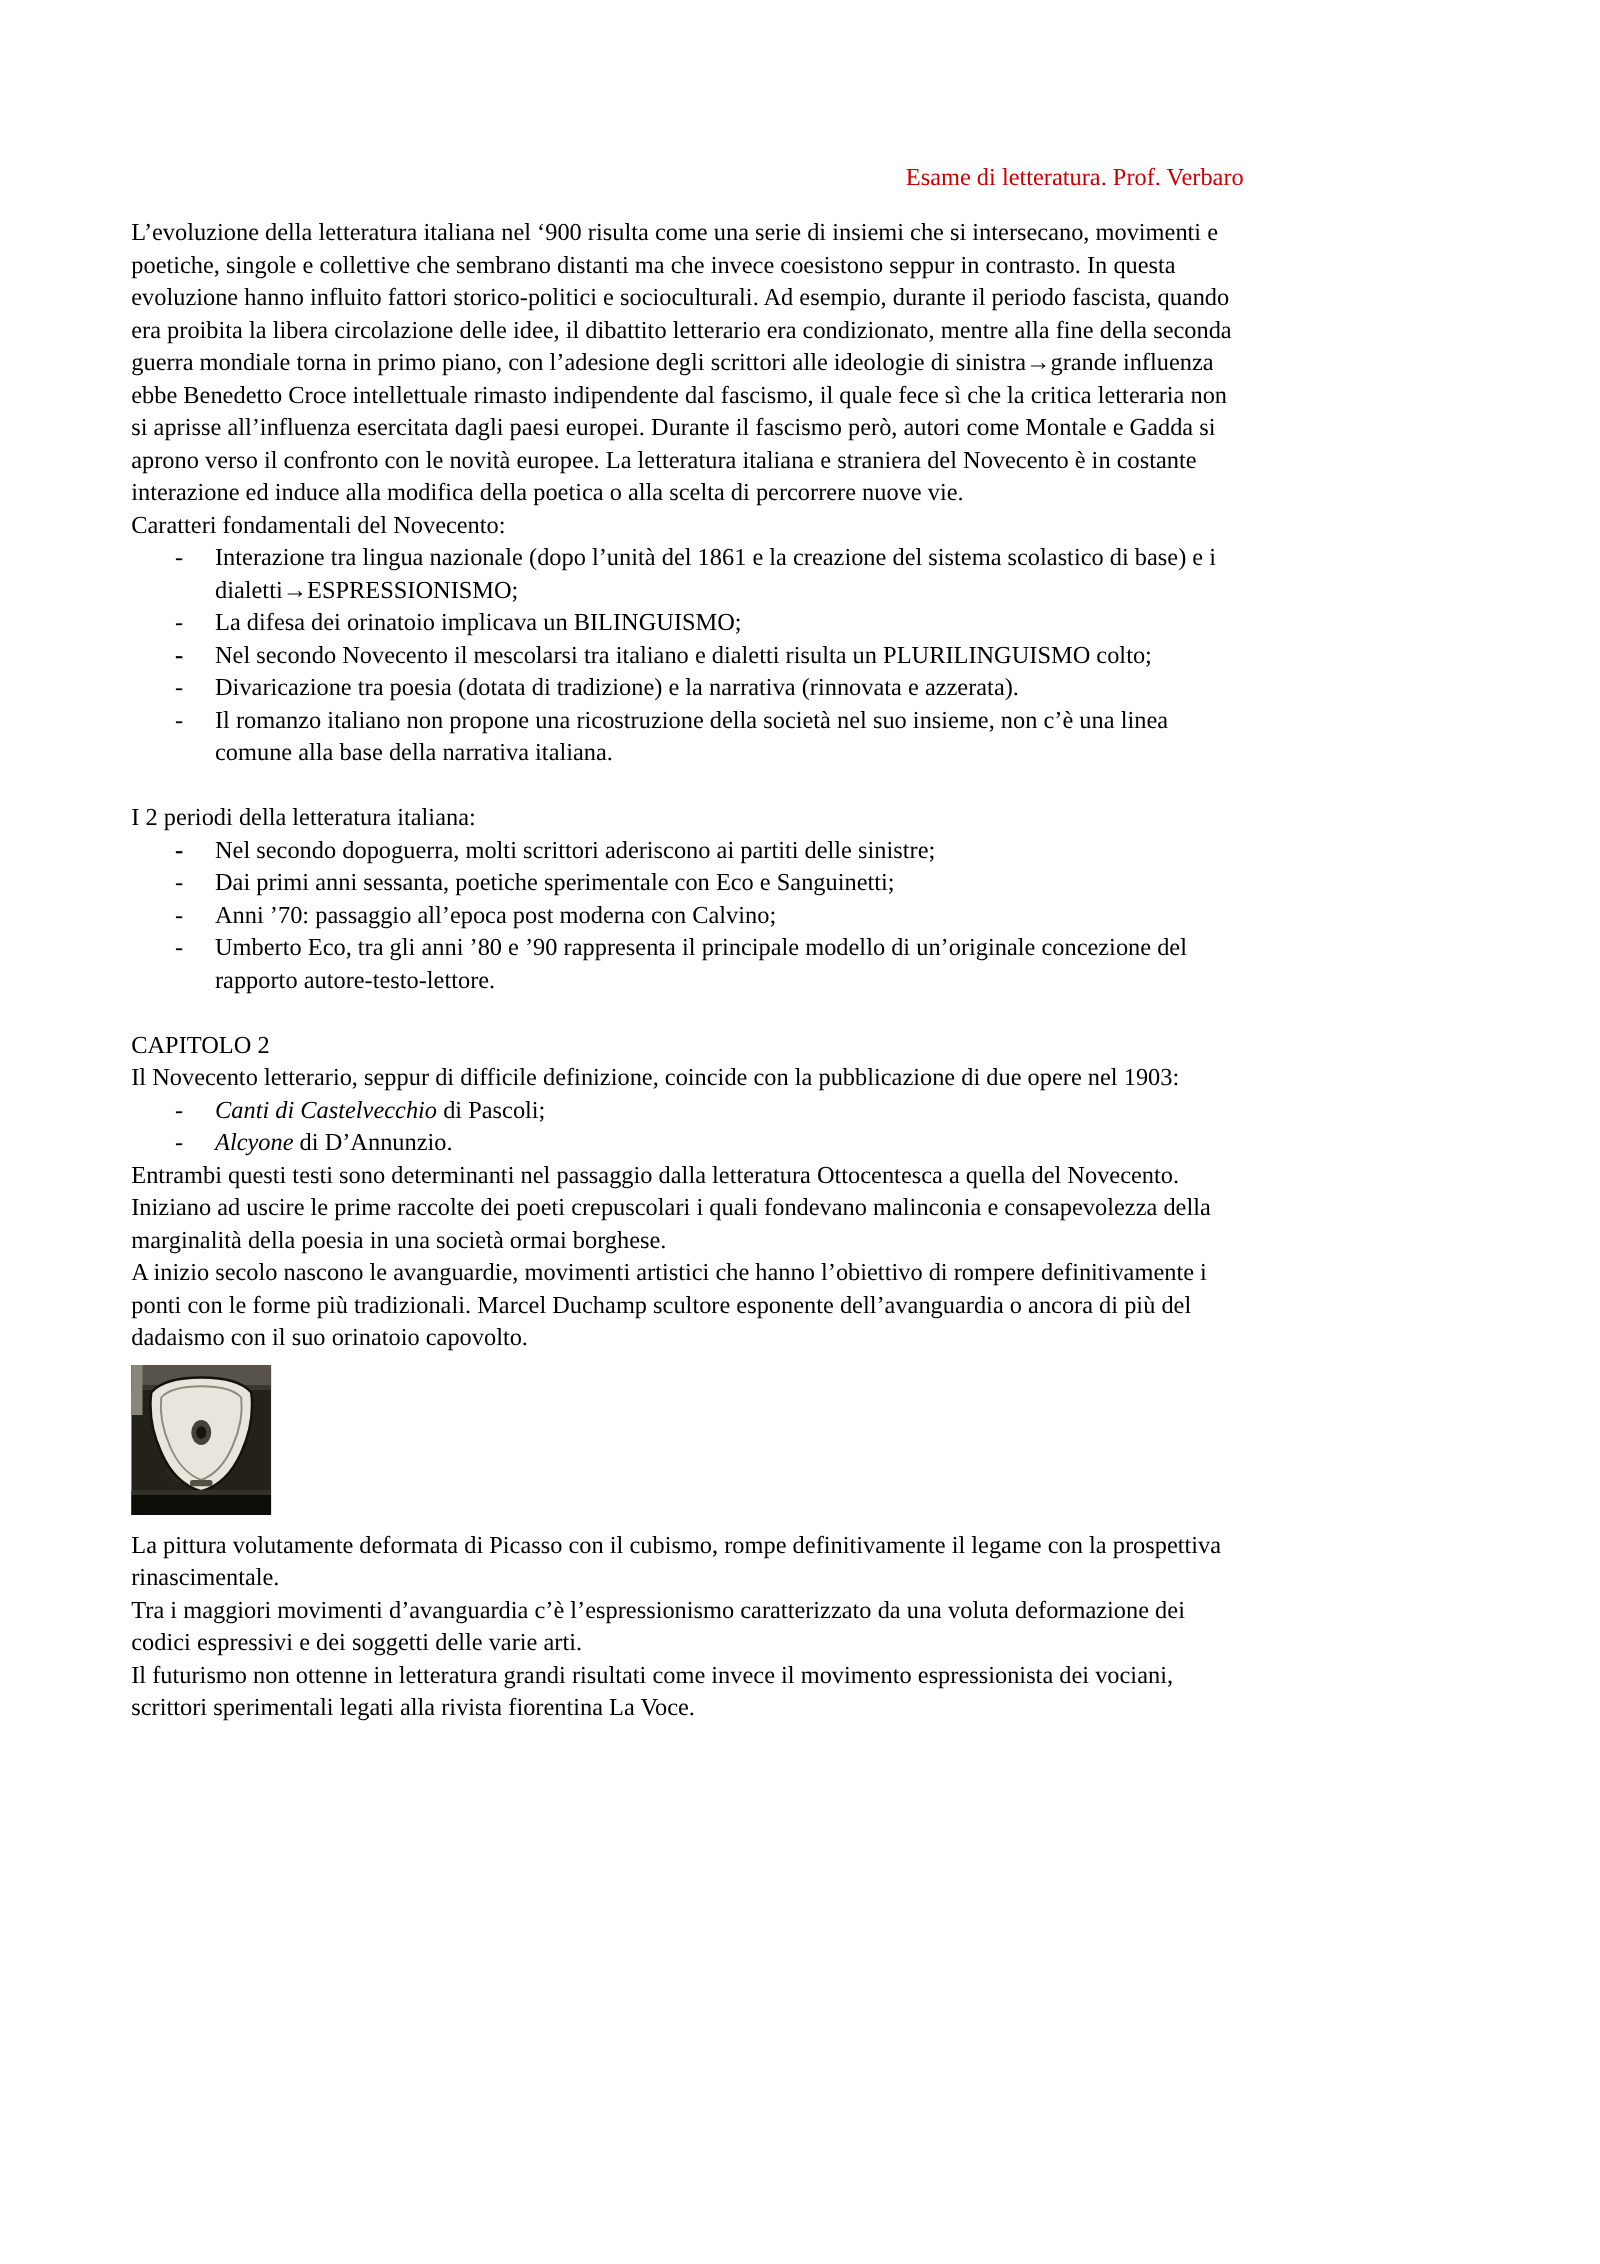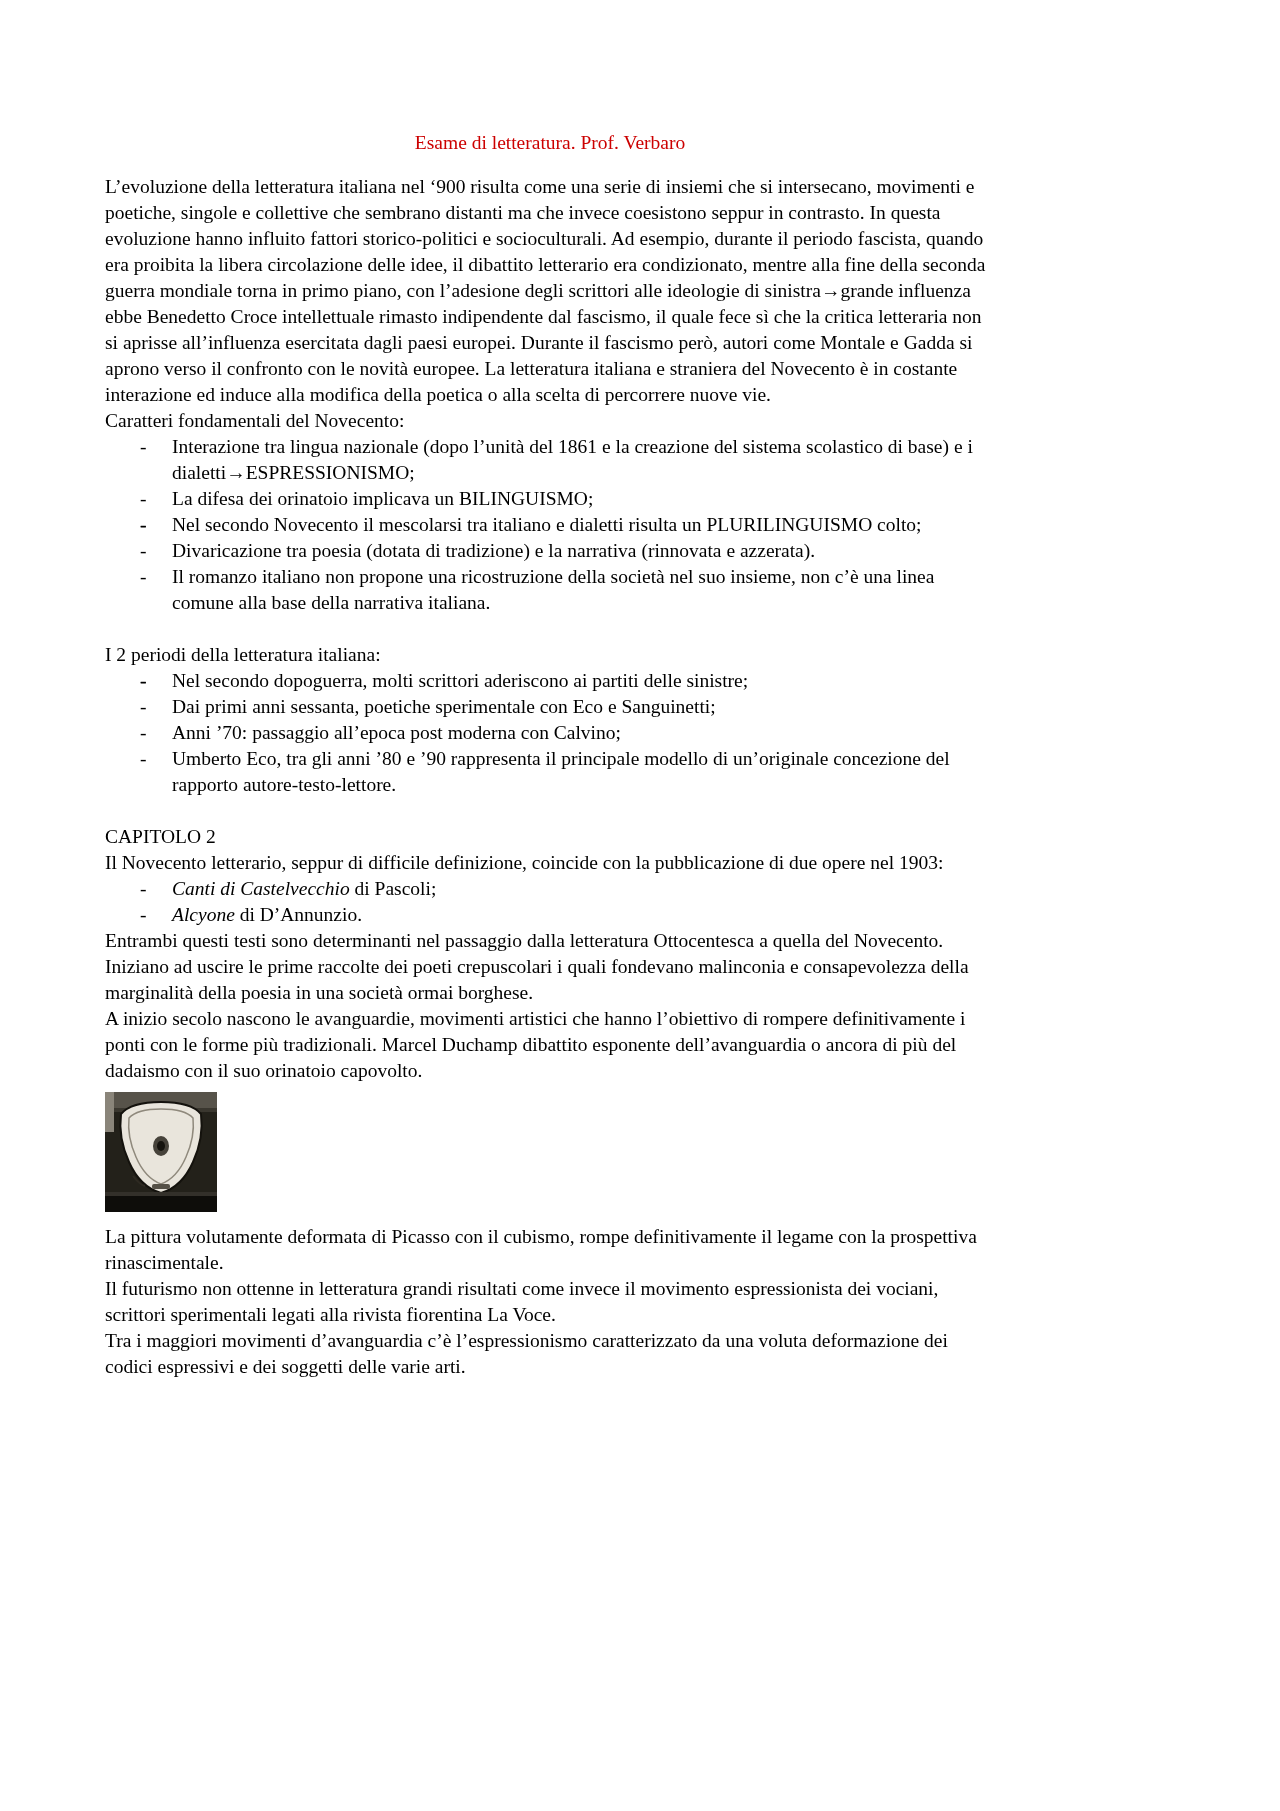--- a/index.html
+++ b/index.html
@@ -16,21 +16,21 @@
     background: #ffffff;
     font-family: "Liberation Serif", "DejaVu Serif", serif;
     font-size: 19.5px;
     line-height: 26px;
     color: #000000;
   }
   .doc-title {
     margin: 0 0 18px 0;
     font-size: 19.5px;
     font-weight: normal;
-    text-align: center;
+    text-align: right;
   }
   p.doc-p {
     margin: 0;
   }
   ul.dash-list {
     list-style: none;
     margin: 0;
     padding: 0 0 0 35px;
   }
   ul.dash-list li {
@@ -79,34 +79,34 @@
       </ul>
       <div class="spacer"></div>
       <p class="doc-p"><span class="b">CAPITOLO 2</span></p>
       <p class="doc-p"><span>Il Novecento letterario, seppur di difficile definizione, coincide con la pubblicazione di due opere nel 1903:</span></p>
       <ul class="dash-list">
         <li><span class="dash">-</span><span class="u i">Canti di Castelvecchio</span><span> di Pascoli;</span></li>
         <li><span class="dash">-</span><span class="u i">Alcyone </span><span>di D’Annunzio.</span></li>
       </ul>
       <p class="doc-p"><span>Entrambi questi testi sono </span><span class="b">determinanti nel passaggio dalla letteratura Ottocentesca a quella del Novecento</span><span>.</span></p>
       <p class="doc-p"><span>Iniziano ad uscire le prime raccolte dei poeti </span><span class="b">crepuscolari</span><span> i quali fondevano malinconia e consapevolezza della marginalità della poesia in una società ormai borghese.</span></p>
-      <p class="doc-p"><span>A inizio secolo nascono le </span><span class="b">avanguardie</span><span class="u">, movimenti artistici che hanno l’obiettivo di rompere definitivamente i ponti con le forme più tradizionali.</span><span> Marcel Duchamp dibattito esponente dell’avanguardia o ancora di più del </span><span class="b">dadaismo</span><span> con il suo orinatoio capovolto.</span></p>
+      <p class="doc-p"><span>A inizio secolo nascono le </span><span class="b">avanguardie</span><span class="u">, movimenti artistici che hanno l’obiettivo di rompere definitivamente i ponti con le forme più tradizionali.</span><span> Marcel Duchamp scultore esponente dell’avanguardia o ancora di più del </span><span class="b">dadaismo</span><span> con il suo orinatoio capovolto.</span></p>
   <figure class="doc-image">
     <svg width="112" height="120" viewBox="0 0 112 120" xmlns="http://www.w3.org/2000/svg">
       <rect width="112" height="120" fill="#23211a"></rect>
       <rect width="112" height="16" fill="#57534a"></rect>
       <rect y="16" width="112" height="4" fill="#3a372f"></rect>
       <rect x="0" y="0" width="9" height="40" fill="#8a857a"></rect>
       <path d="M16 22 Q26 10 56 10 Q86 10 96 22 Q99 46 88 70 Q77 95 56 101 Q35 95 24 70 Q13 46 16 22 Z" fill="#e9e5dc" stroke="#14120d" stroke-width="2"></path>
       <path d="M24 26 Q32 17 56 17 Q80 17 88 26 Q90 45 81 65 Q72 86 56 92 Q40 86 31 65 Q22 45 24 26 Z" fill="none" stroke="#8f897c" stroke-width="1.5"></path>
       <ellipse cx="56" cy="54" rx="8" ry="10" fill="#46423a"></ellipse>
       <ellipse cx="56" cy="54" rx="4" ry="5" fill="#15130e"></ellipse>
       <rect x="47" y="92" width="18" height="5" rx="2" fill="#555046"></rect>
       <path d="M28 84 q7 9 12 10" stroke="#2e2a22" stroke-width="2" fill="none"></path>
       <rect y="100" width="112" height="4" fill="#33302a"></rect>
       <rect y="104" width="112" height="16" fill="#0e0d0a"></rect>
     </svg>
   </figure>
 <p class="doc-p"><span>La pittura volutamente deformata di Picasso con il </span><span class="b">cubismo</span><span>, rompe definitivamente il legame con la prospettiva rinascimentale.</span></p>
+      <p class="doc-p"><span>Tra i maggiori movimenti d’avanguardia c’è l’</span><span class="b">espressionismo</span><span> caratterizzato da una voluta deformazione dei codici espressivi e dei soggetti delle varie arti.</span></p>
       <p class="doc-p"><span>Il futurismo non ottenne in letteratura grandi risultati come invece il movimento espressionista dei vociani, scrittori sperimentali legati alla rivista fiorentina </span><span class="b">La Voce.</span></p>
-      <p class="doc-p"><span>Tra i maggiori movimenti d’avanguardia c’è l’</span><span class="b">espressionismo</span><span> caratterizzato da una voluta deformazione dei codici espressivi e dei soggetti delle varie arti.</span></p>
     </div>
 </div>
 
 </body></html>

